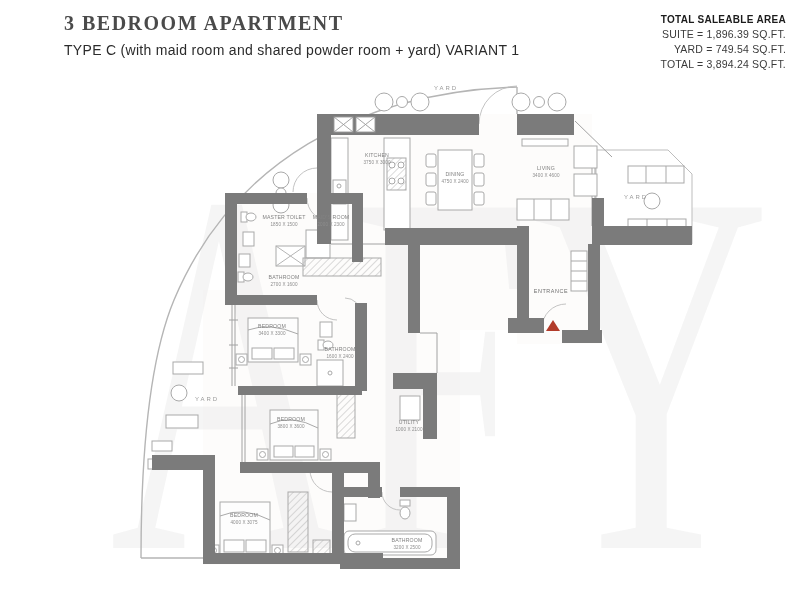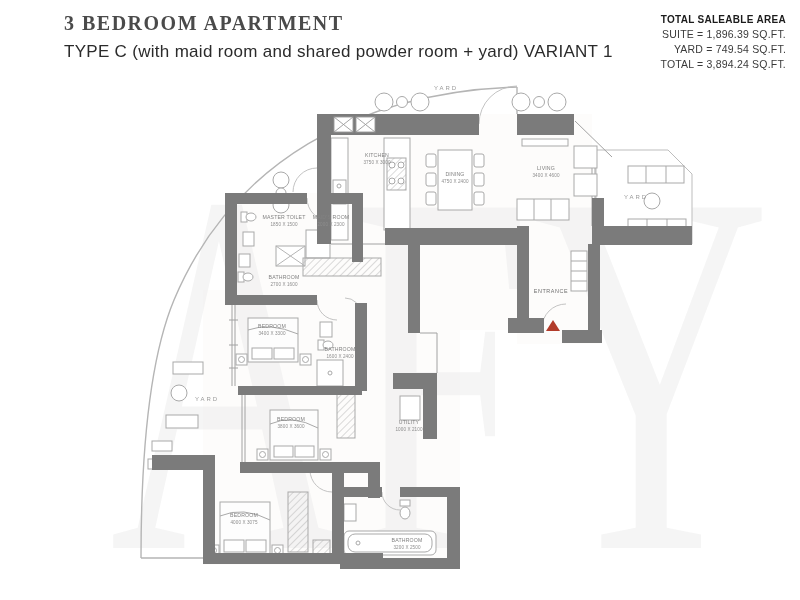--- a/index.html
+++ b/index.html
@@ -1,21 +1,21 @@
 <!DOCTYPE html>
 <html><head>
 <meta charset="utf-8">
 <style>
   html,body{margin:0;padding:0;background:#ffffff;}
   .page{position:relative;width:800px;height:600px;background:#ffffff;overflow:hidden;
         font-family:"Liberation Sans",sans-serif;}
   .hdr{position:absolute;left:64px;top:12px;}
   .title{font-family:"Liberation Serif","DejaVu Serif",serif;font-size:20px;letter-spacing:1.5px;
          color:#4a4a4a;font-weight:600;}
-  .subtitle{margin-top:7px;font-size:17px;color:#2b2b2b;letter-spacing:.3px;}
+  .subtitle{margin-top:7px;font-size:14px;color:#2b2b2b;letter-spacing:.3px;}
   .stats{position:absolute;right:14px;top:14px;text-align:right;}
   .stats-heading{font-size:10px;font-weight:bold;color:#1c1c1c;letter-spacing:.3px;}
   .stats-line{font-size:10.5px;color:#3a3a3a;margin-top:3px;letter-spacing:.2px;}
   svg text{font-family:"Liberation Sans",sans-serif;}
   .rname{font-size:5.2px;fill:#828282;letter-spacing:.15px;}
   .rdims{font-size:4.6px;fill:#8d8d8d;letter-spacing:.1px;}
   .yard{font-size:6px;fill:#9a9a9a;letter-spacing:2px;}
   .ent{font-size:5.4px;fill:#6f6f6f;letter-spacing:.6px;}
   .wm{font-family:"Liberation Serif","DejaVu Serif",serif;fill:#ededed;}
 </style>

